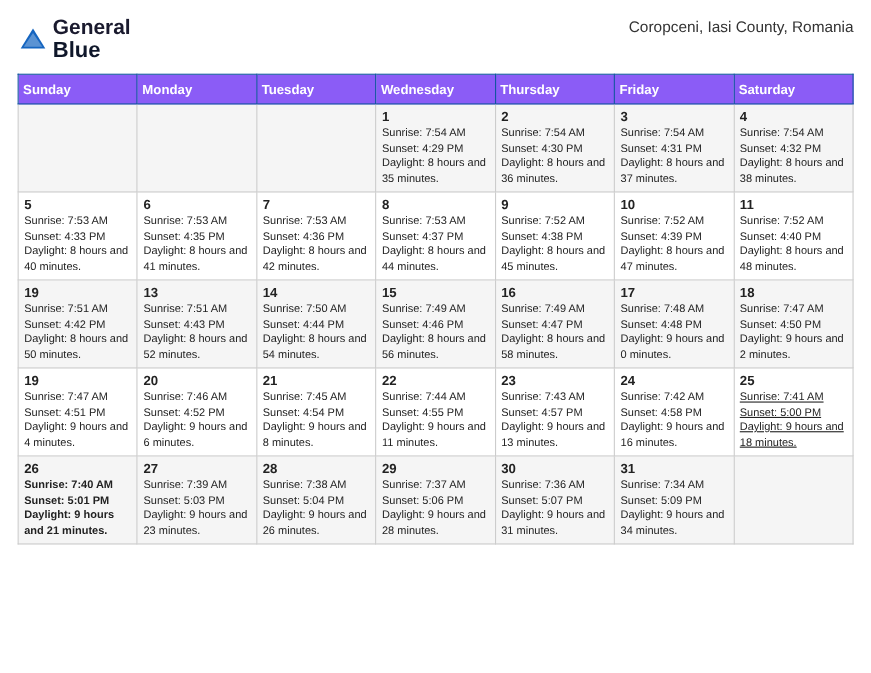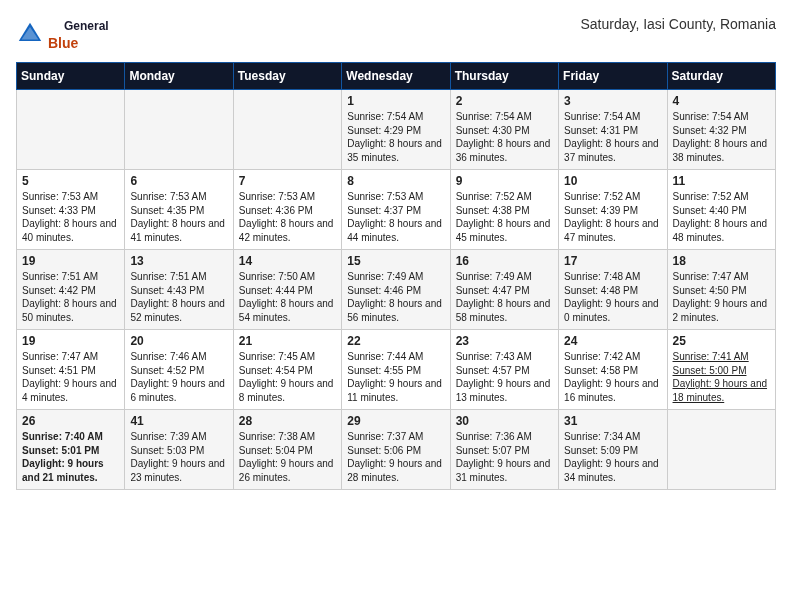--- a/index.html
+++ b/index.html
@@ -15,30 +15,29 @@
       align-items: flex-start;
       justify-content: space-between;
       margin-bottom: 10px;
     }
     .logo {
       display: flex;
       align-items: center;
       gap: 4px;
     }
     .logo-text-general {
-      font-size: 12px;
+      font-size: 19px;
       font-weight: bold;
       color: #1a1a2e;
       line-height: 1;
-      margin-left: 16px;
     }
     .logo-text-blue {
-      font-size: 14px;
-      font-weight: bold;
-      color: #c2410c;
+      font-size: 20px;
+      font-weight: bold;
+      color: #0f172a;
       line-height: 1;
     }
     .logo-icon {
       width: 28px;
       height: 28px;
     }
     .title-block {
       text-align: right;
     }
     .title-block h1 {
@@ -50,21 +49,21 @@
     .title-block p {
       font-size: 14px;
       color: #333;
     }
     table {
       width: 100%;
       border-collapse: collapse;
       border: 1px solid #ccc;
     }
     thead tr th {
-      background-color: #0f172a;
+      background-color: #8b5cf6;
       color: #fff;
       font-size: 12px;
       font-weight: bold;
       padding: 6px 4px;
       text-align: left;
       border: 1px solid #1255a0;
     }
     tbody tr td {
       border: 1px solid #ccc;
       vertical-align: top;
@@ -104,21 +103,21 @@
     <div>
       <div>
         <span class="logo-text-general">General</span>
       </div>
       <div>
         <span class="logo-text-blue">Blue</span>
       </div>
     </div>
   </div>
   <div class="title-block">
-    <p>Saturday, Iasi County, Romania</p>
+    <p>Coropceni, Iasi County, Romania</p>
   </div>
 </div>
 
 <table>
   <thead>
     <tr>
     <th>Sunday</th>
         <th>Monday</th>
         <th>Tuesday</th>
         <th>Wednesday</th>
@@ -290,21 +289,21 @@
         </td>
       </tr>
       <tr>
         <td>
           <span class="day-number">26</span>
           <div class="day-info" style="white-space: pre-line; font-weight: bold;">Sunrise: 7:40 AM
 Sunset: 5:01 PM
 Daylight: 9 hours and 21 minutes.</div>
         </td>
         <td>
-          <span class="day-number">41</span>
+          <span class="day-number">27</span>
           <div class="day-info" style="white-space: pre-line;">Sunrise: 7:39 AM
 Sunset: 5:03 PM
 Daylight: 9 hours and 23 minutes.</div>
         </td>
         <td>
           <span class="day-number">28</span>
           <div class="day-info" style="white-space: pre-line;">Sunrise: 7:38 AM
 Sunset: 5:04 PM
 Daylight: 9 hours and 26 minutes.</div>
         </td>

